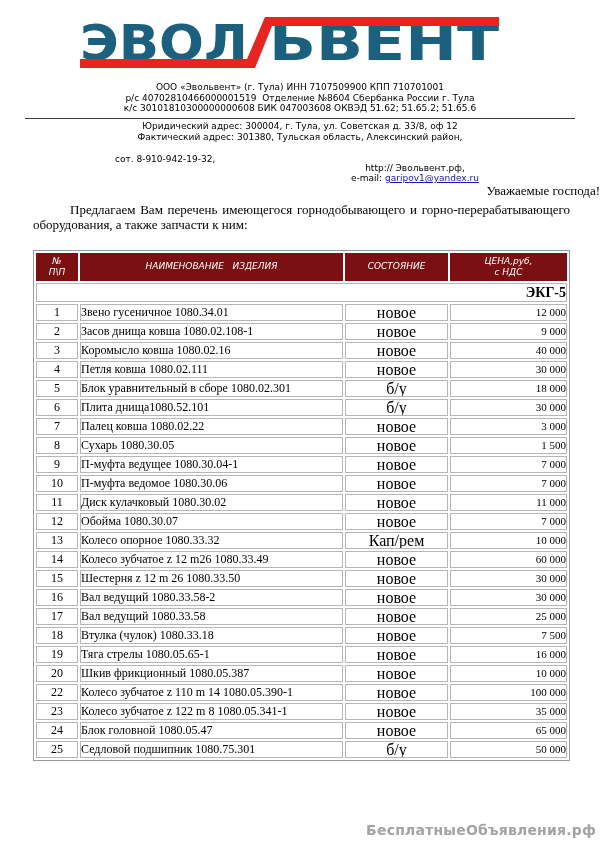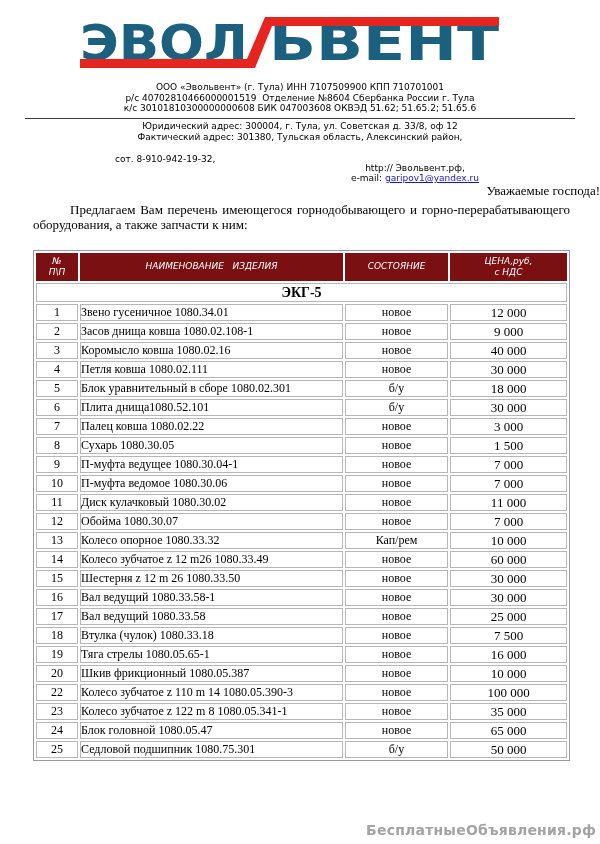--- a/index.html
+++ b/index.html
@@ -50,27 +50,27 @@
     background:#7b1012;border:1px solid #7b1012;
     color:#fff;font-family:"DejaVu Sans",sans-serif;font-style:italic;font-weight:400;
     font-size:9px;line-height:11px;text-align:center;vertical-align:middle;
     height:26px;padding:0;overflow:hidden;
   }
   .price-table td{
     border:1px solid #b6b6b6;padding:0;overflow:hidden;white-space:nowrap;
     vertical-align:middle;background:#fff;
   }
   .section-row td{
-    font-weight:bold;font-size:14px;text-align:center;height:17px;line-height:17px;
+    font-weight:bold;font-size:14px;text-align:right;height:17px;line-height:17px;
   }
   .data-row td{height:15px;line-height:15px;}
   .c-num{text-align:center;font-size:12px;}
   .c-name{font-size:12px;padding-left:7px;}
-  .c-state{text-align:center;font-size:12px;}
-  .c-price{text-align:center;font-size:13px;padding-right:12px;}
+  .c-state{text-align:center;font-size:16px;}
+  .c-price{text-align:right;font-size:11px;padding-right:12px;}
 
   
   .watermark{
     position:absolute;right:4px;top:820px;
     font-family:"DejaVu Sans",sans-serif;font-weight:bold;font-size:14px;
     color:#a3a3a3;letter-spacing:0.2px;
   }
 </style>
 </head>
 <body>
@@ -212,21 +212,21 @@
         <td class="c-price">60 000</td>
       </tr>
         <tr class="data-row">
         <td class="c-num">15</td>
         <td class="c-name">Шестерня z 12 m 26 1080.33.50</td>
         <td class="c-state">новое</td>
         <td class="c-price">30 000</td>
       </tr>
         <tr class="data-row">
         <td class="c-num">16</td>
-        <td class="c-name">Вал ведущий 1080.33.58-1</td>
+        <td class="c-name">Вал ведущий 1080.33.58-2</td>
         <td class="c-state">новое</td>
         <td class="c-price">30 000</td>
       </tr>
         <tr class="data-row">
         <td class="c-num">17</td>
         <td class="c-name">Вал ведущий 1080.33.58</td>
         <td class="c-state">новое</td>
         <td class="c-price">25 000</td>
       </tr>
         <tr class="data-row">
@@ -242,21 +242,21 @@
         <td class="c-price">16 000</td>
       </tr>
         <tr class="data-row">
         <td class="c-num">20</td>
         <td class="c-name">Шкив фрикционный 1080.05.387</td>
         <td class="c-state">новое</td>
         <td class="c-price">10 000</td>
       </tr>
         <tr class="data-row">
         <td class="c-num">22</td>
-        <td class="c-name">Колесо зубчатое z 110 m 14 1080.05.390-3</td>
+        <td class="c-name">Колесо зубчатое z 110 m 14 1080.05.390-1</td>
         <td class="c-state">новое</td>
         <td class="c-price">100 000</td>
       </tr>
         <tr class="data-row">
         <td class="c-num">23</td>
         <td class="c-name">Колесо зубчатое z 122 m 8 1080.05.341-1</td>
         <td class="c-state">новое</td>
         <td class="c-price">35 000</td>
       </tr>
         <tr class="data-row">

